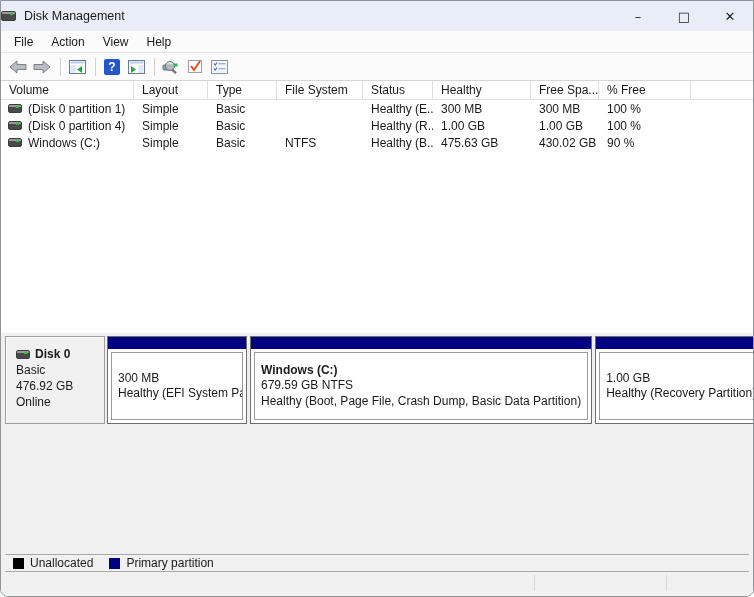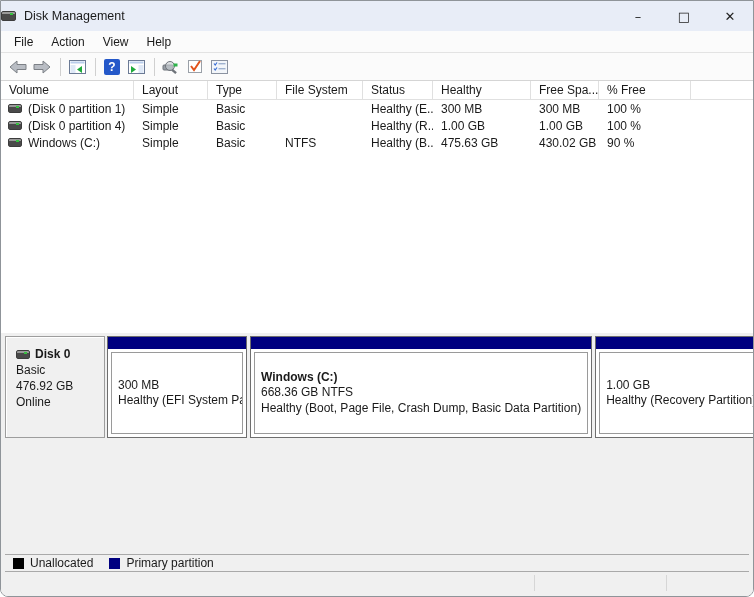--- a/index.html
+++ b/index.html
@@ -84,21 +84,21 @@
   .c-free { width:68px; } .c-pct { width:92px; } .c-extra { flex:1; border-right:none; }
   .vol-cell { display:flex; align-items:center; gap:6px; padding-left:7px; }
   .row-drive-icon { flex:0 0 auto; width:14px; height:9px; }
 
   
   .bottompane {
     flex: 0 0 239px; background:#f0f0f0;
     display:flex; flex-direction:column;
     padding: 3px 4px 0 4px;
   }
-  .diskrow { display:flex; height:102px; }
+  .diskrow { display:flex; height:88px; }
   .diskpanel {
     width:100px; flex:0 0 100px;
     background:#f0f0f0;
     border:1px solid #9d9d9d;
     box-shadow: inset 1px 1px 0 #ffffff;
     padding: 9px 0 0 10px;
     line-height: 16px;
   }
   .diskpanel .dname { display:flex; align-items:center; gap:5px; font-weight:bold; }
   .partitions { flex:1; display:flex; gap:3px; margin-left:2px; }
@@ -288,21 +288,21 @@
           <div class="part-body">
 
             <div>300 MB</div>
             <div>Healthy (EFI System Parti</div>
           </div>
         </div>
         <div class="part part-2">
           <div class="part-band" style="background: rgb(0, 0, 128);"></div>
           <div class="part-body">
             <div class="part-title">Windows  (C:)</div>
-            <div>668.36 GB NTFS</div>
+            <div>679.59 GB NTFS</div>
             <div>Healthy (Boot, Page File, Crash Dump, Basic Data Partition)</div>
           </div>
         </div>
         <div class="part part-3">
           <div class="part-band" style="background: rgb(0, 0, 128);"></div>
           <div class="part-body">
 
             <div>1.00 GB</div>
             <div>Healthy (Recovery Partition)</div>
           </div>

